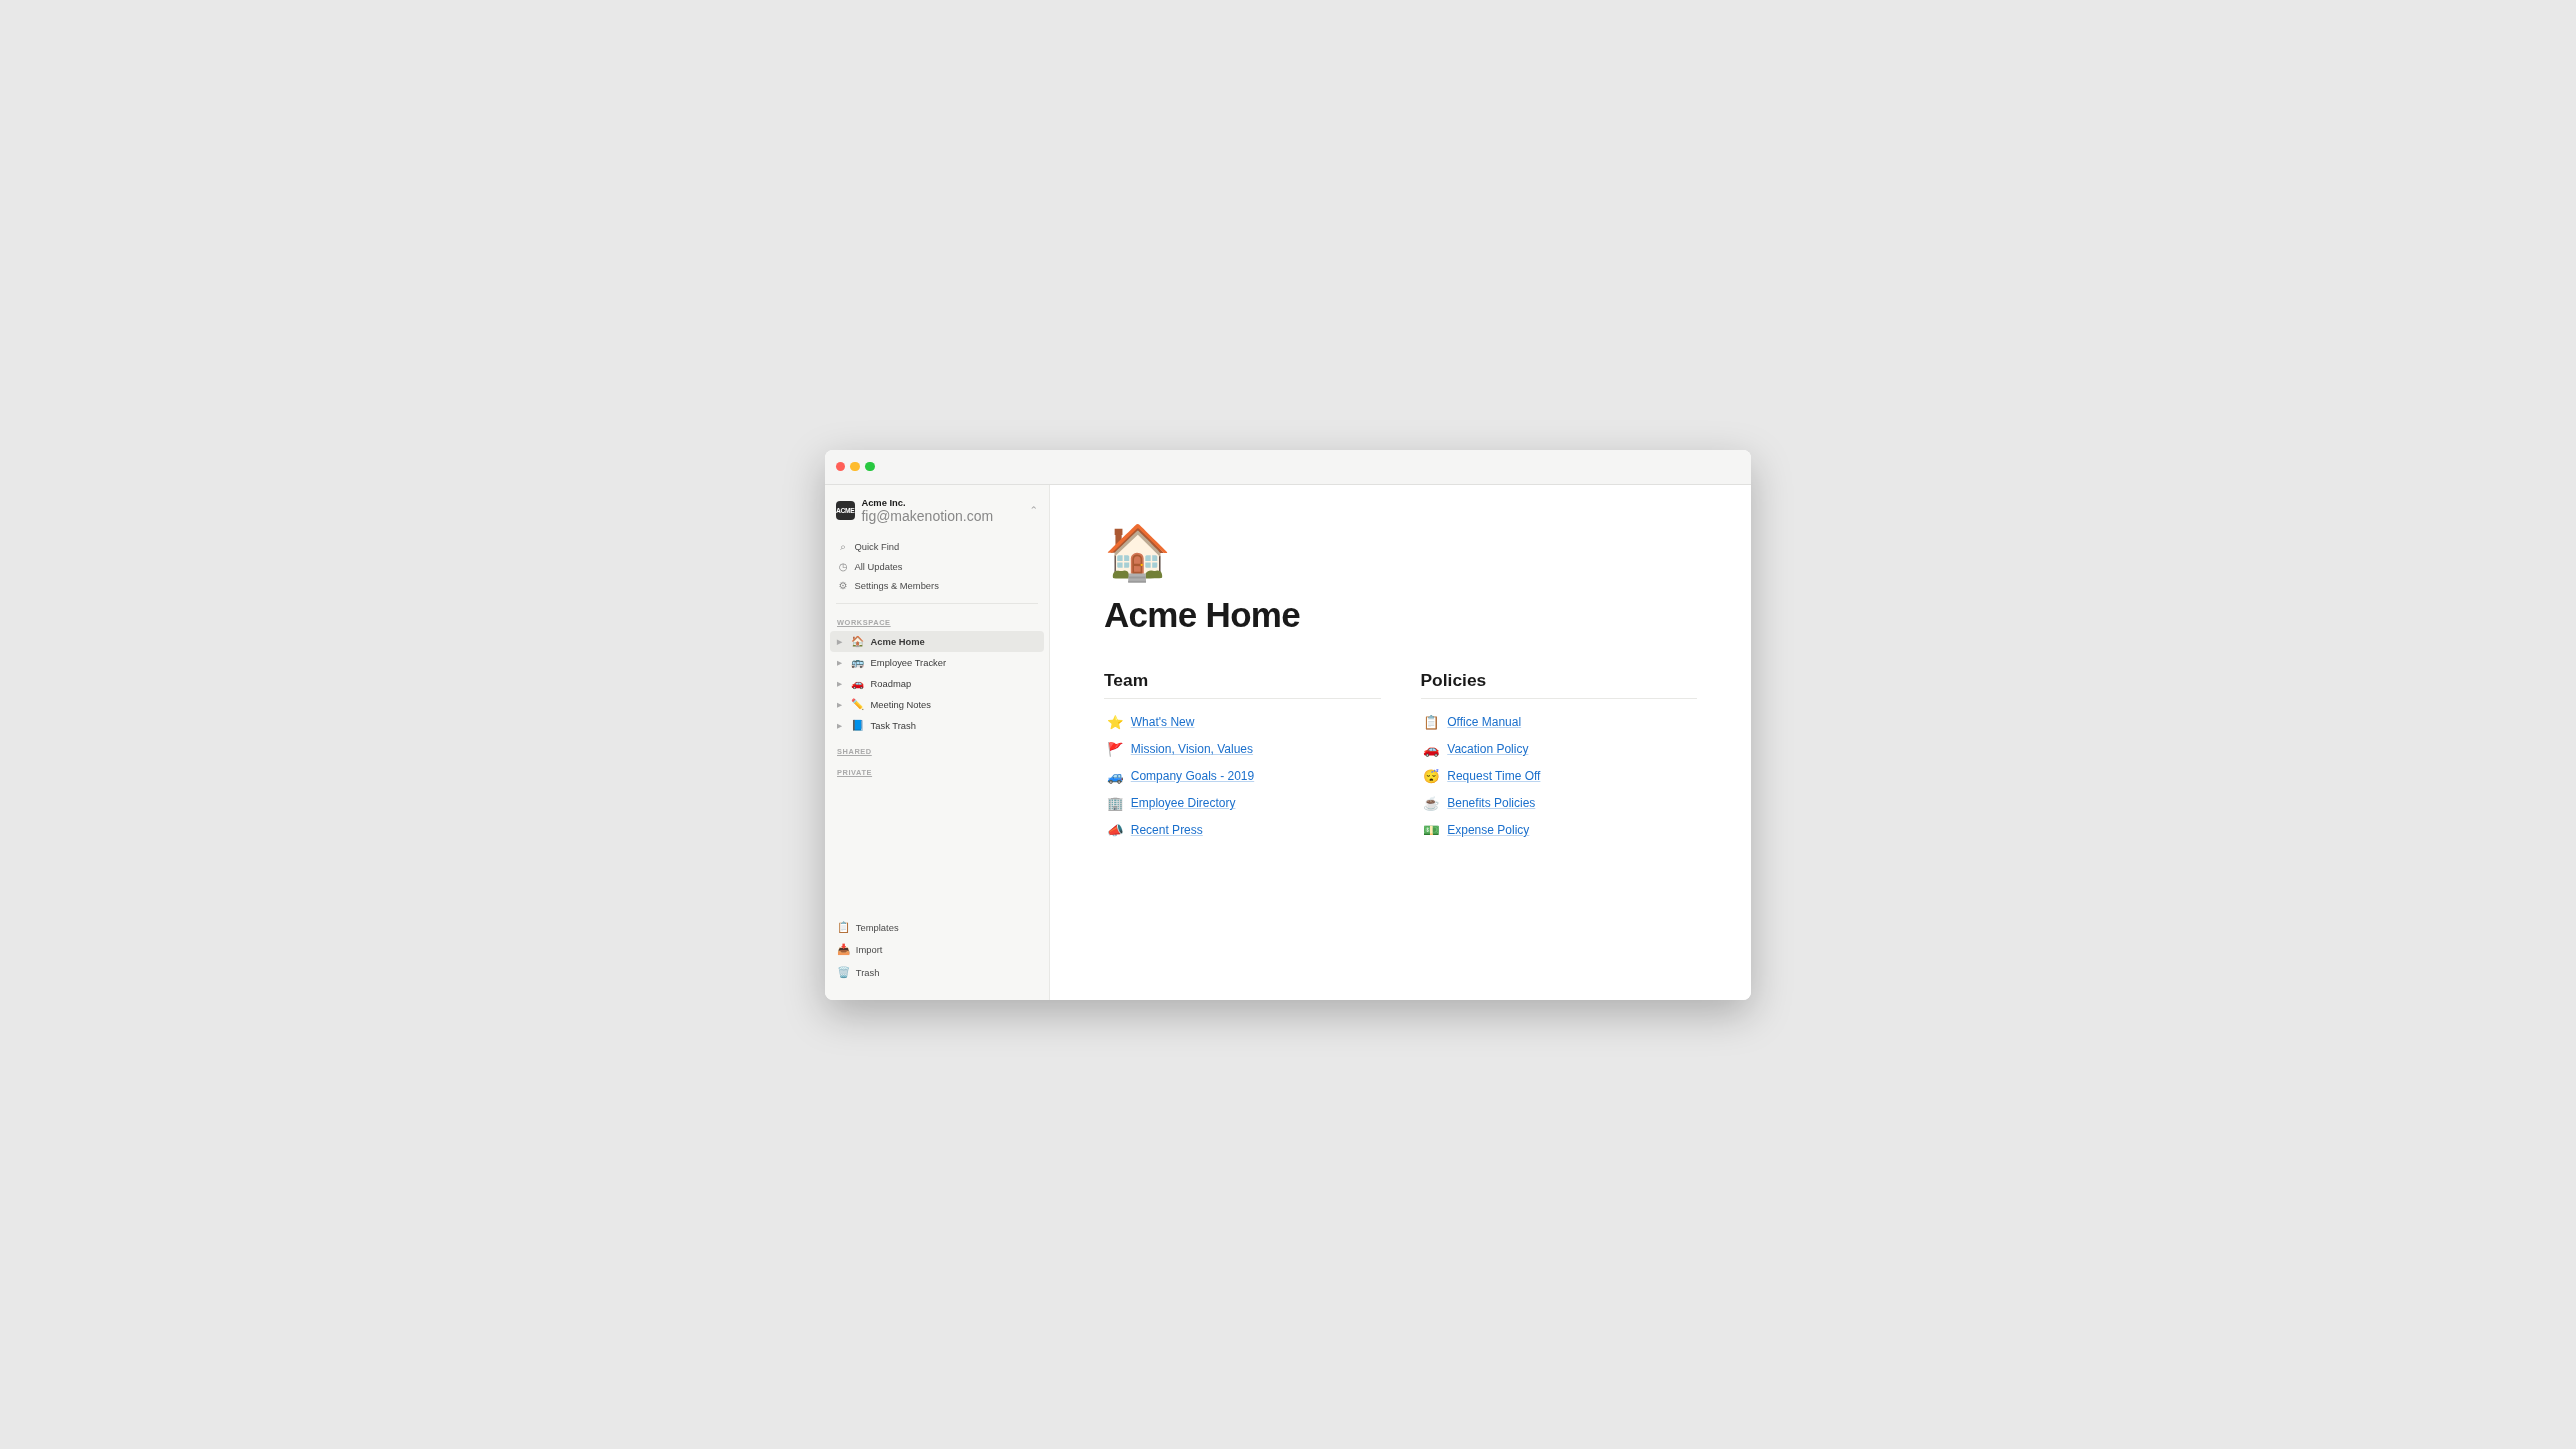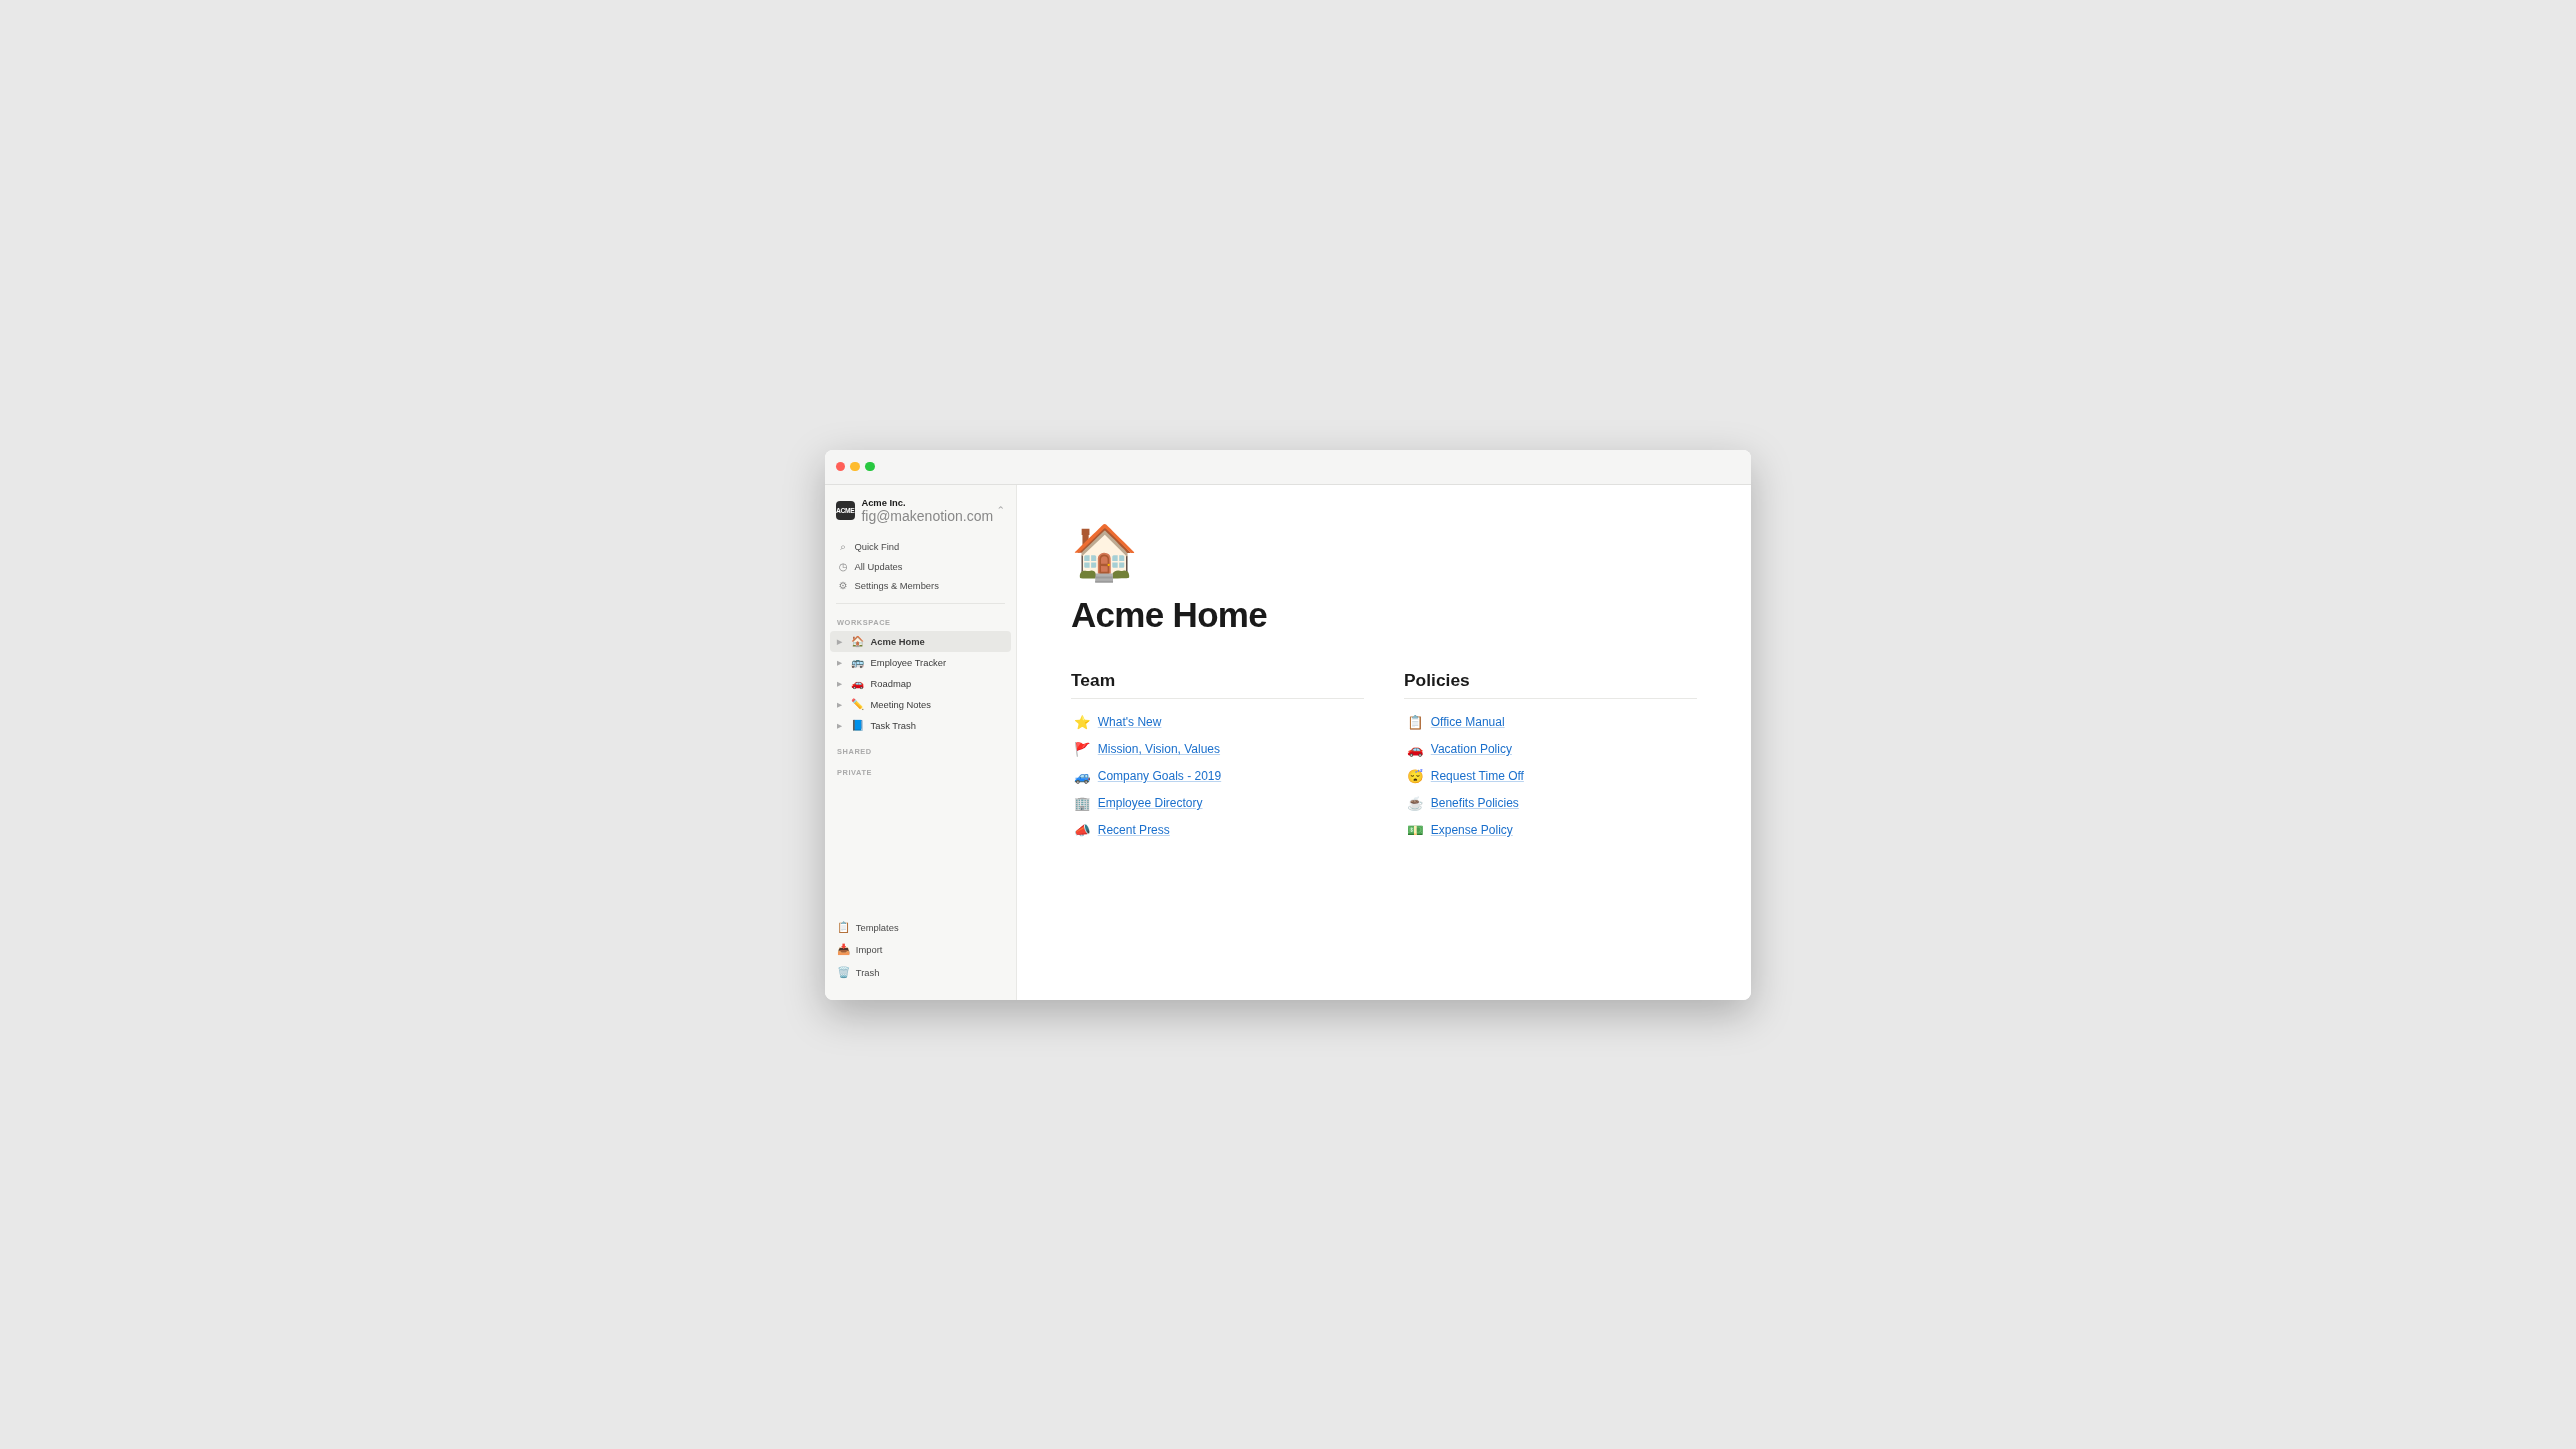--- a/index.html
+++ b/index.html
@@ -53,21 +53,21 @@
 
     
     .app-body {
       display: flex;
       flex: 1;
       overflow: hidden;
     }
 
     
     .sidebar {
-      width: 192px;
+      width: 225px;
       background: #f7f7f5;
       border-right: 0.7px solid #e8e8e5;
       display: flex;
       flex-direction: column;
       flex-shrink: 0;
       overflow-y: auto;
       padding-bottom: 13.4px;
     }
 
     
@@ -145,20 +145,21 @@
     }
 
     
     .section-label {
       font-size: 7.4px;
       font-weight: 600;
       color: #aaa;
       letter-spacing: 0.08em;
       text-transform: uppercase;
       padding: 9.4px 12px 2.7px 12px;
+      text-decoration: underline;
     }
 
     
     .workspace-items {
       padding: 1.3px 5.4px;
     }
 
     .workspace-item {
       display: flex;
       align-items: center;

